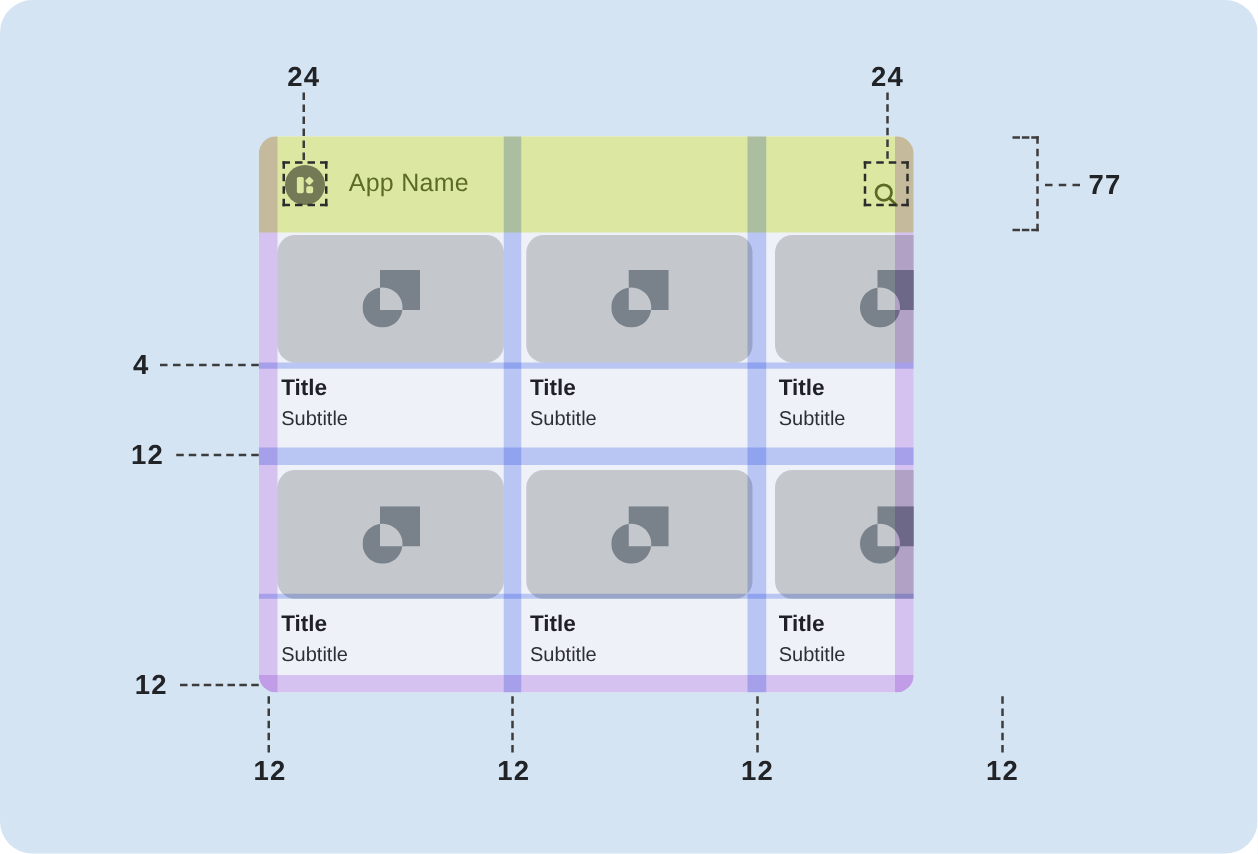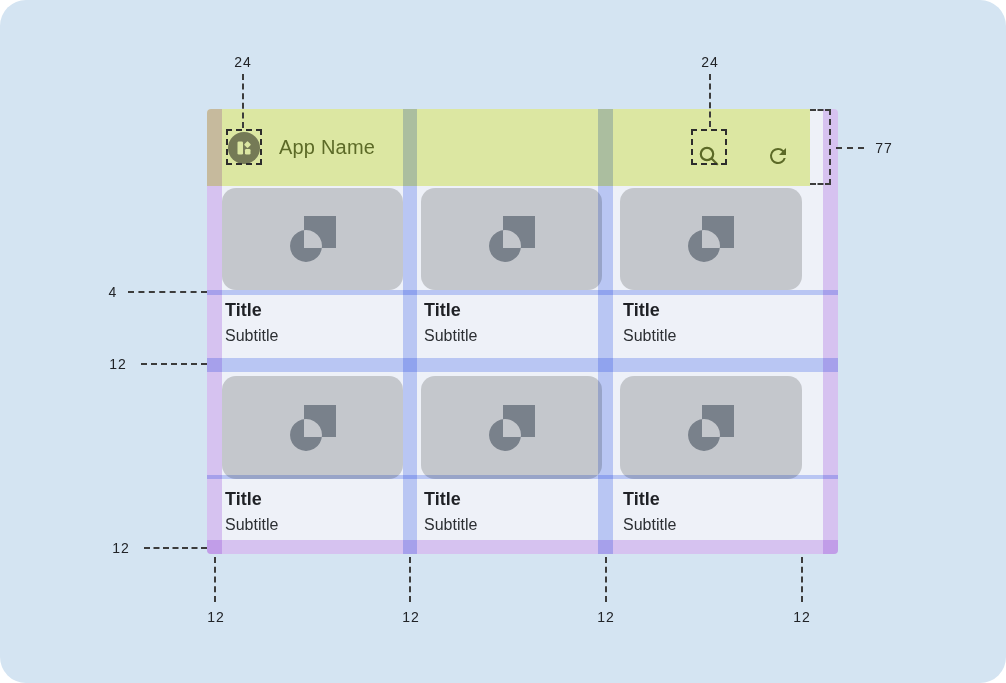--- a/index.html
+++ b/index.html
@@ -15,26 +15,25 @@
     background: var(--canvas-bg, #d4e4f2);
     border-radius: 26px;
     overflow: hidden;
   }
 
   
   .mockup {
     position: absolute;
     left: 207px;
     top: 109px;
-    width: 603px;
+    width: 524px;
     height: 445px;
-    border-radius: 4px;
+    border-radius: 14px;
     overflow: hidden;
     background: var(--content-bg, #eef1f8);
-    padding-left: 28px;
   }
   .appbar {
     position: absolute;
     left: 0; top: 0;
     width: 603px;
     height: 77px;
     background: var(--appbar-bg, #dce7a2);
   }
   .logo-circle {
     position: absolute;
@@ -116,22 +115,22 @@
   .ov-gutter-v1 { left: 196px; top: 0; bottom: 0; width: 14px; }
   .ov-gutter-v2 { left: 391px; top: 0; bottom: 0; width: 15px; }
   .ov-band-4a   { left: 0; right: 0; top: 181px; height: 5px; }
   .ov-gutter-h  { left: 0; right: 0; top: 249px; height: 14px; }
   .ov-band-4b   { left: 0; right: 0; top: 366px; height: 4px; }
 
   
   .ann-label {
     position: absolute;
     transform: translate(-50%, -50%);
-    font-size: 14px;
-    font-weight: 400;
+    font-size: 22px;
+    font-weight: 700;
     letter-spacing: 1px;
     color: var(--annotation-fg, #212327);
     white-space: nowrap;
   }
   .dash-v { position: absolute; width: 0; border-left: 2px dashed #3c3c3c; }
   .dash-h { position: absolute; height: 0; border-top: 2px dashed #3c3c3c; }
   .dash-square {
     position: absolute;
     width: 36px; height: 36px;
     border: 2px dashed #2d2d2d;

